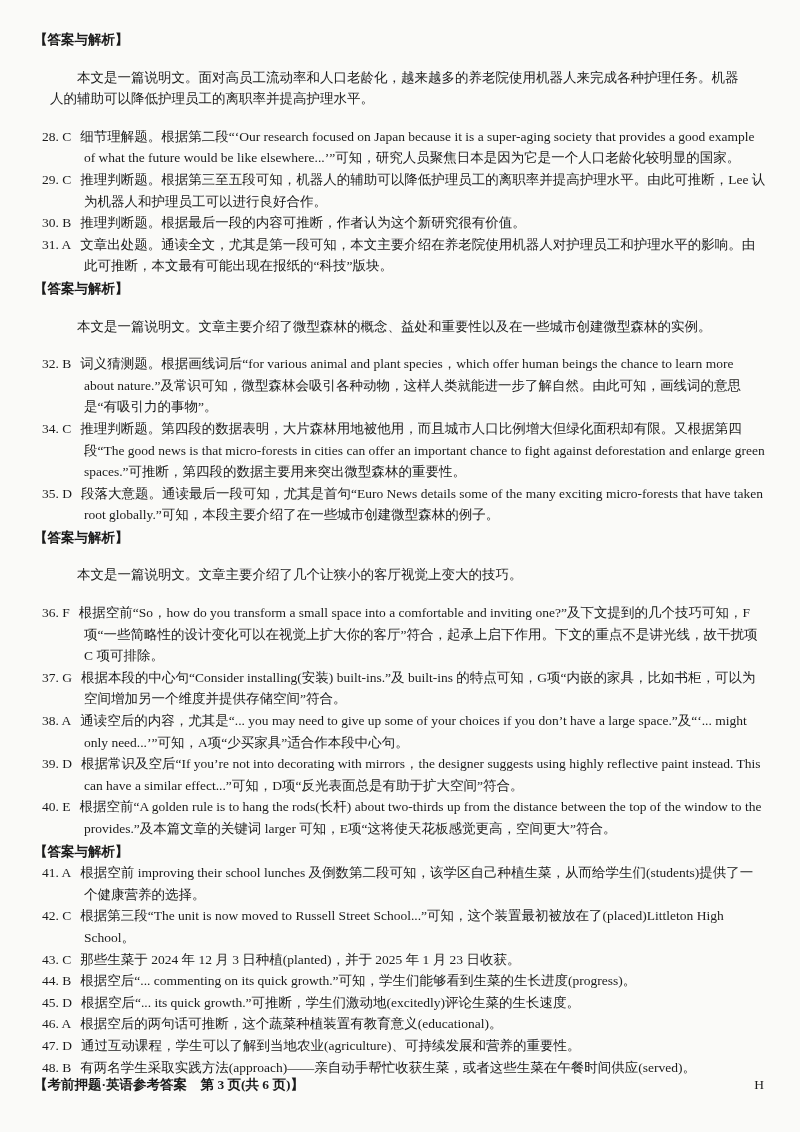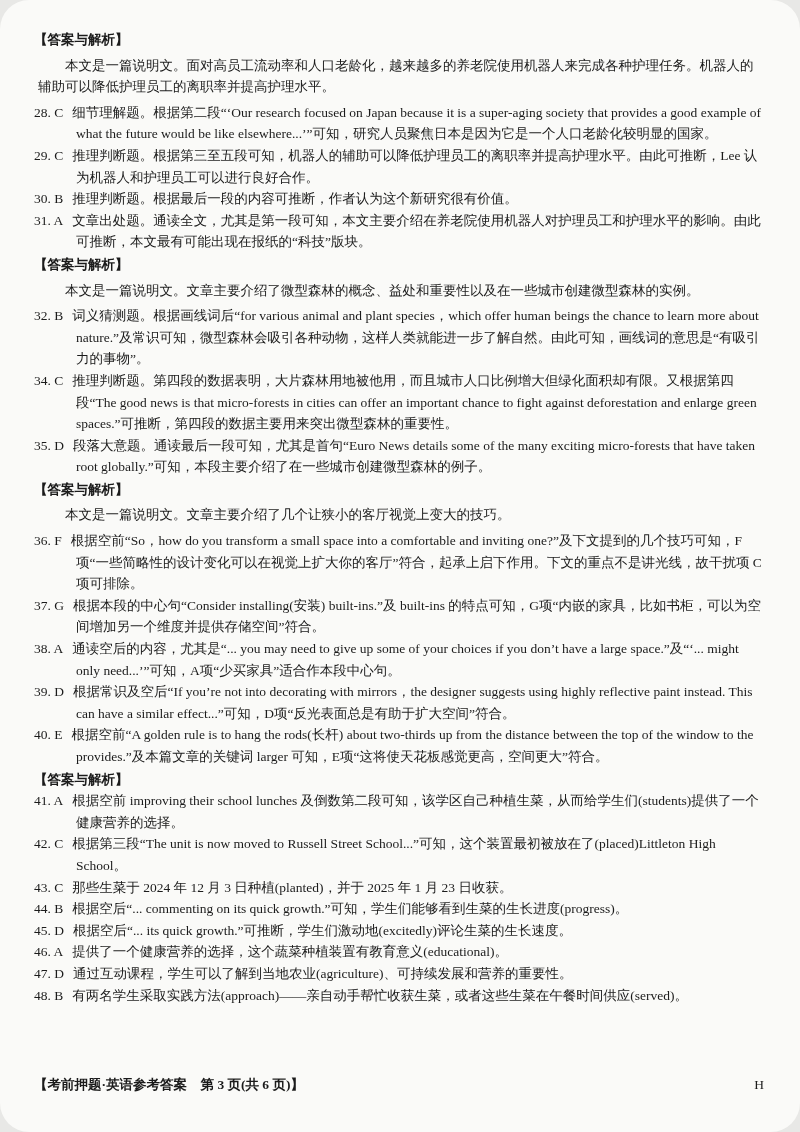--- a/index.html
+++ b/index.html
@@ -9,33 +9,33 @@
     height: 1132px;
     margin: 0 auto;
     box-sizing: border-box;
     background: #fafaf8;
     color: #1b1b1b;
     font-family: "Liberation Serif", "DejaVu Serif", serif;
     font-size: 13.5px;
     line-height: 21.6px;
     padding: 28px 34px 4px 34px;
     overflow: hidden;
-    border-radius: 29px;
   }
   .sec-header {
     font-weight: bold;
     margin-top: 1px;
   }
   .intro {
-    margin: 4px;
+    margin: 16px;
     text-indent: 2em;
   }
   .item {
     padding-left: 42px;
     text-indent: -42px;
+    margin-left: 8px;
   }
   .item-num {
     margin-right: 9px;
     white-space: nowrap;
   }
   .footer {
     position: absolute;
     left: 34px;
     right: 34px;
     bottom: 36px;
@@ -71,21 +71,21 @@
       <div class="item"><span class="item-num">37. G</span><span class="item-text">根据本段的中心句“Consider installing(安装) built-ins.”及 built-ins 的特点可知，G项“内嵌的家具，比如书柜，可以为空间增加另一个维度并提供存储空间”符合。</span></div>
       <div class="item"><span class="item-num">38. A</span><span class="item-text">通读空后的内容，尤其是“... you may need to give up some of your choices if you don’t have a large space.”及“‘... might only need...’”可知，A项“少买家具”适合作本段中心句。</span></div>
       <div class="item"><span class="item-num">39. D</span><span class="item-text">根据常识及空后“If you’re not into decorating with mirrors，the designer suggests using highly reflective paint instead. This can have a similar effect...”可知，D项“反光表面总是有助于扩大空间”符合。</span></div>
       <div class="item"><span class="item-num">40. E</span><span class="item-text">根据空前“A golden rule is to hang the rods(长杆) about two-thirds up from the distance between the top of the window to the provides.”及本篇文章的关键词 larger 可知，E项“这将使天花板感觉更高，空间更大”符合。</span></div>
       <div class="sec-header">【答案与解析】</div>
       <div class="item"><span class="item-num">41. A</span><span class="item-text">根据空前 improving their school lunches 及倒数第二段可知，该学区自己种植生菜，从而给学生们(students)提供了一个健康营养的选择。</span></div>
       <div class="item"><span class="item-num">42. C</span><span class="item-text">根据第三段“The unit is now moved to Russell Street School...”可知，这个装置最初被放在了(placed)Littleton High School。</span></div>
       <div class="item"><span class="item-num">43. C</span><span class="item-text">那些生菜于 2024 年 12 月 3 日种植(planted)，并于 2025 年 1 月 23 日收获。</span></div>
       <div class="item"><span class="item-num">44. B</span><span class="item-text">根据空后“... commenting on its quick growth.”可知，学生们能够看到生菜的生长进度(progress)。</span></div>
       <div class="item"><span class="item-num">45. D</span><span class="item-text">根据空后“... its quick growth.”可推断，学生们激动地(excitedly)评论生菜的生长速度。</span></div>
-      <div class="item"><span class="item-num">46. A</span><span class="item-text">提供了一个健康营养的选择，这个蔬菜种植装置有教育意义(educational)。</span></div>
+      <div class="item"><span class="item-num">46. A</span><span class="item-text">根据空后的两句话可推断，这个蔬菜种植装置有教育意义(educational)。</span></div>
       <div class="item"><span class="item-num">47. D</span><span class="item-text">通过互动课程，学生可以了解到当地农业(agriculture)、可持续发展和营养的重要性。</span></div>
       <div class="item"><span class="item-num">48. B</span><span class="item-text">有两名学生采取实践方法(approach)——亲自动手帮忙收获生菜，或者这些生菜在午餐时间供应(served)。</span></div>
     </div>
   <div class="footer">
     <span class="footer-center">【考前押题·英语参考答案　第 3 页(共 6 页)】</span>
     <span class="footer-right">H</span>
   </div>
 </div>
 
 </body></html>

